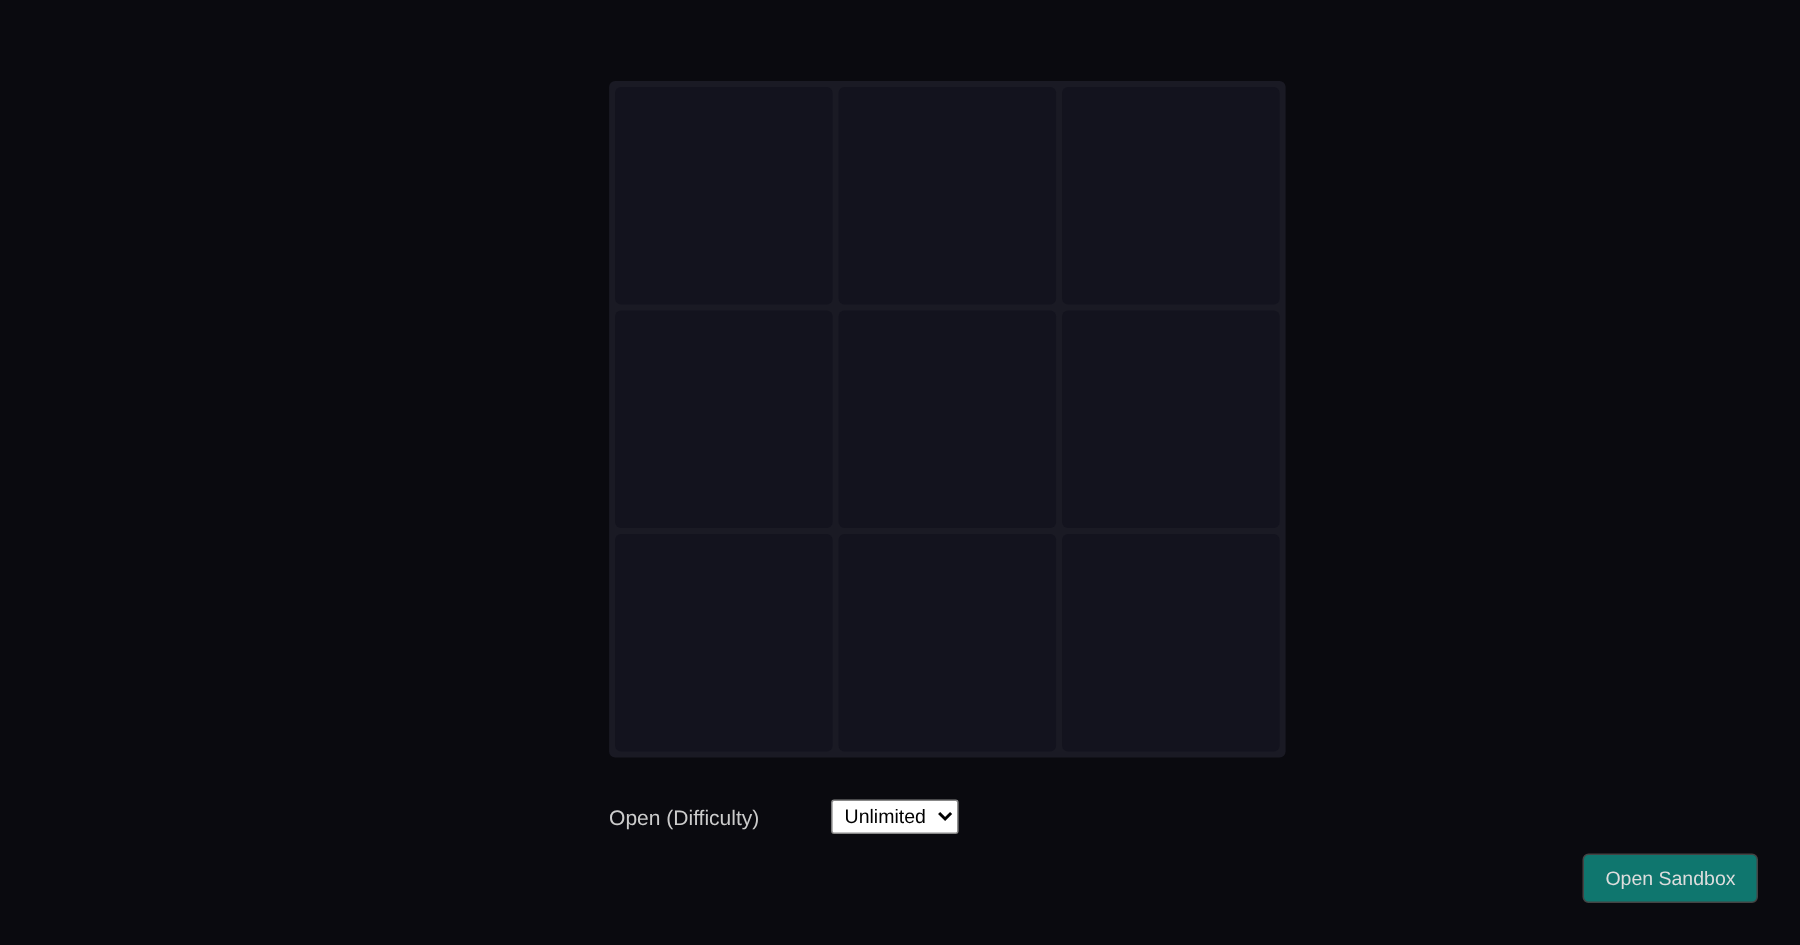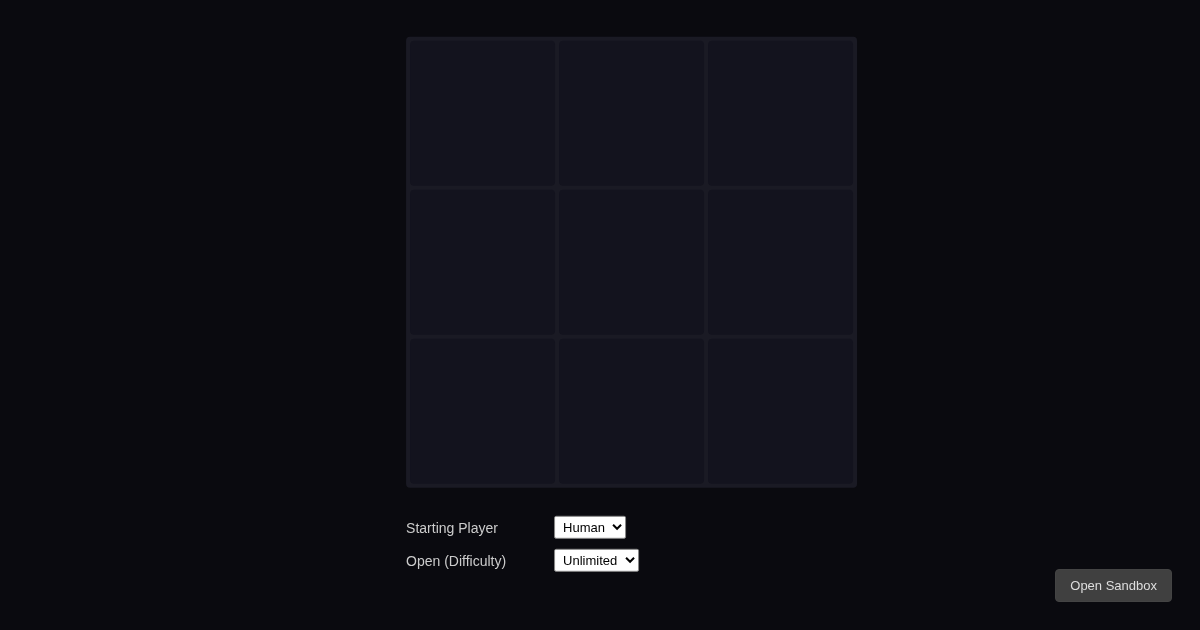--- a/index.html
+++ b/index.html
@@ -74,21 +74,21 @@
       padding: 2px 4px;
       font-size: 13px;
       cursor: pointer;
       appearance: auto;
     }
 
     .open-sandbox-btn {
       position: absolute;
       bottom: 28px;
       right: 28px;
-      background-color: #404040;
+      background-color: #0f766e;
       color: #dddddd;
       border: 1px solid #444;
       border-radius: 4px;
       padding: 8px 14px;
       font-size: 13px;
       cursor: pointer;
     }
   </style>
 </head>
 <body>
@@ -101,27 +101,20 @@
     <div class="board-cell"></div>
     <div class="board-cell"></div>
     <div class="board-cell"></div>
     <div class="board-cell"></div>
     <div class="board-cell"></div>
     <div class="board-cell"></div>
   </div>
 
   <div class="controls">
     <div class="control-row">
-      <span class="control-label">Starting Player</span>
-      <select class="control-select">
-        <option value="Human">Human</option>
-        <option value="AI">AI</option>
-      </select>
-    </div>
-    <div class="control-row">
       <span class="control-label">Open (Difficulty)</span>
       <select class="control-select">
         <option value="Unlimited">Unlimited</option>
         <option value="1">1</option>
         <option value="2">2</option>
         <option value="3">3</option>
         <option value="4">4</option>
         <option value="5">5</option>
       </select>
     </div>

